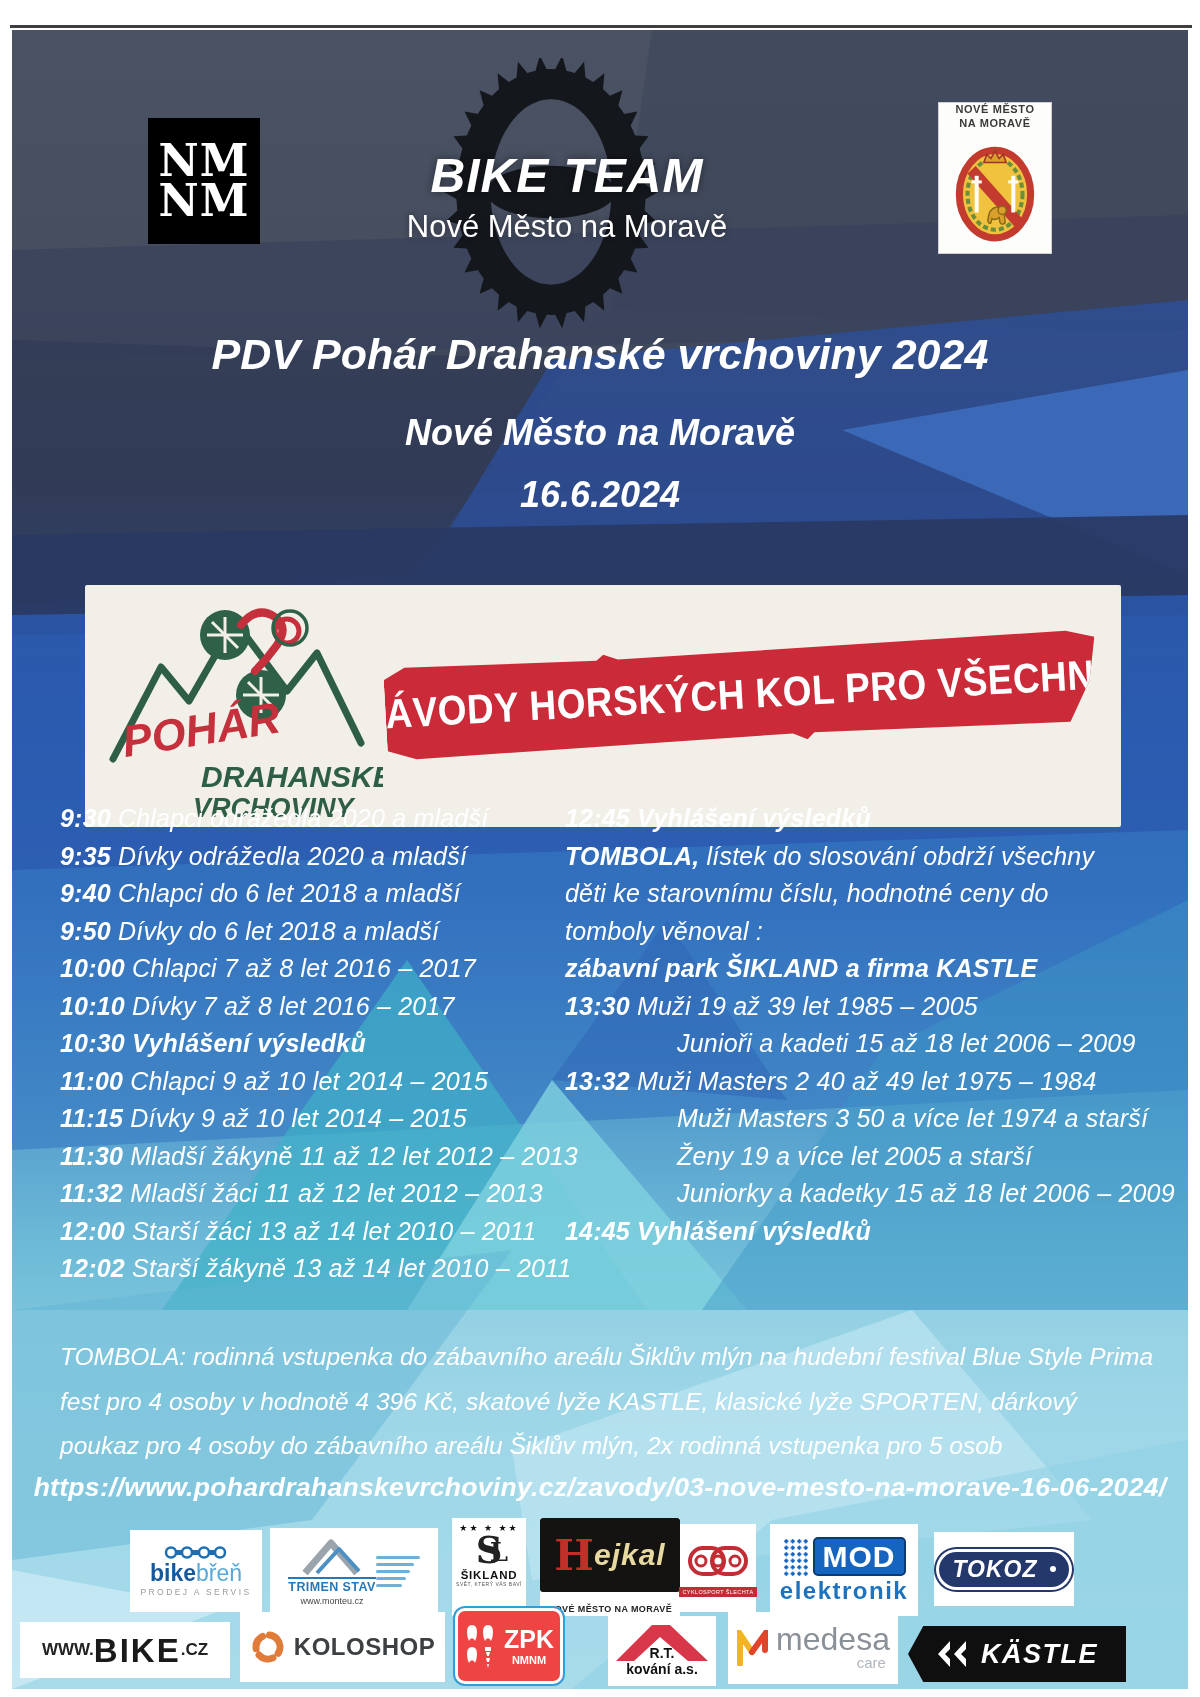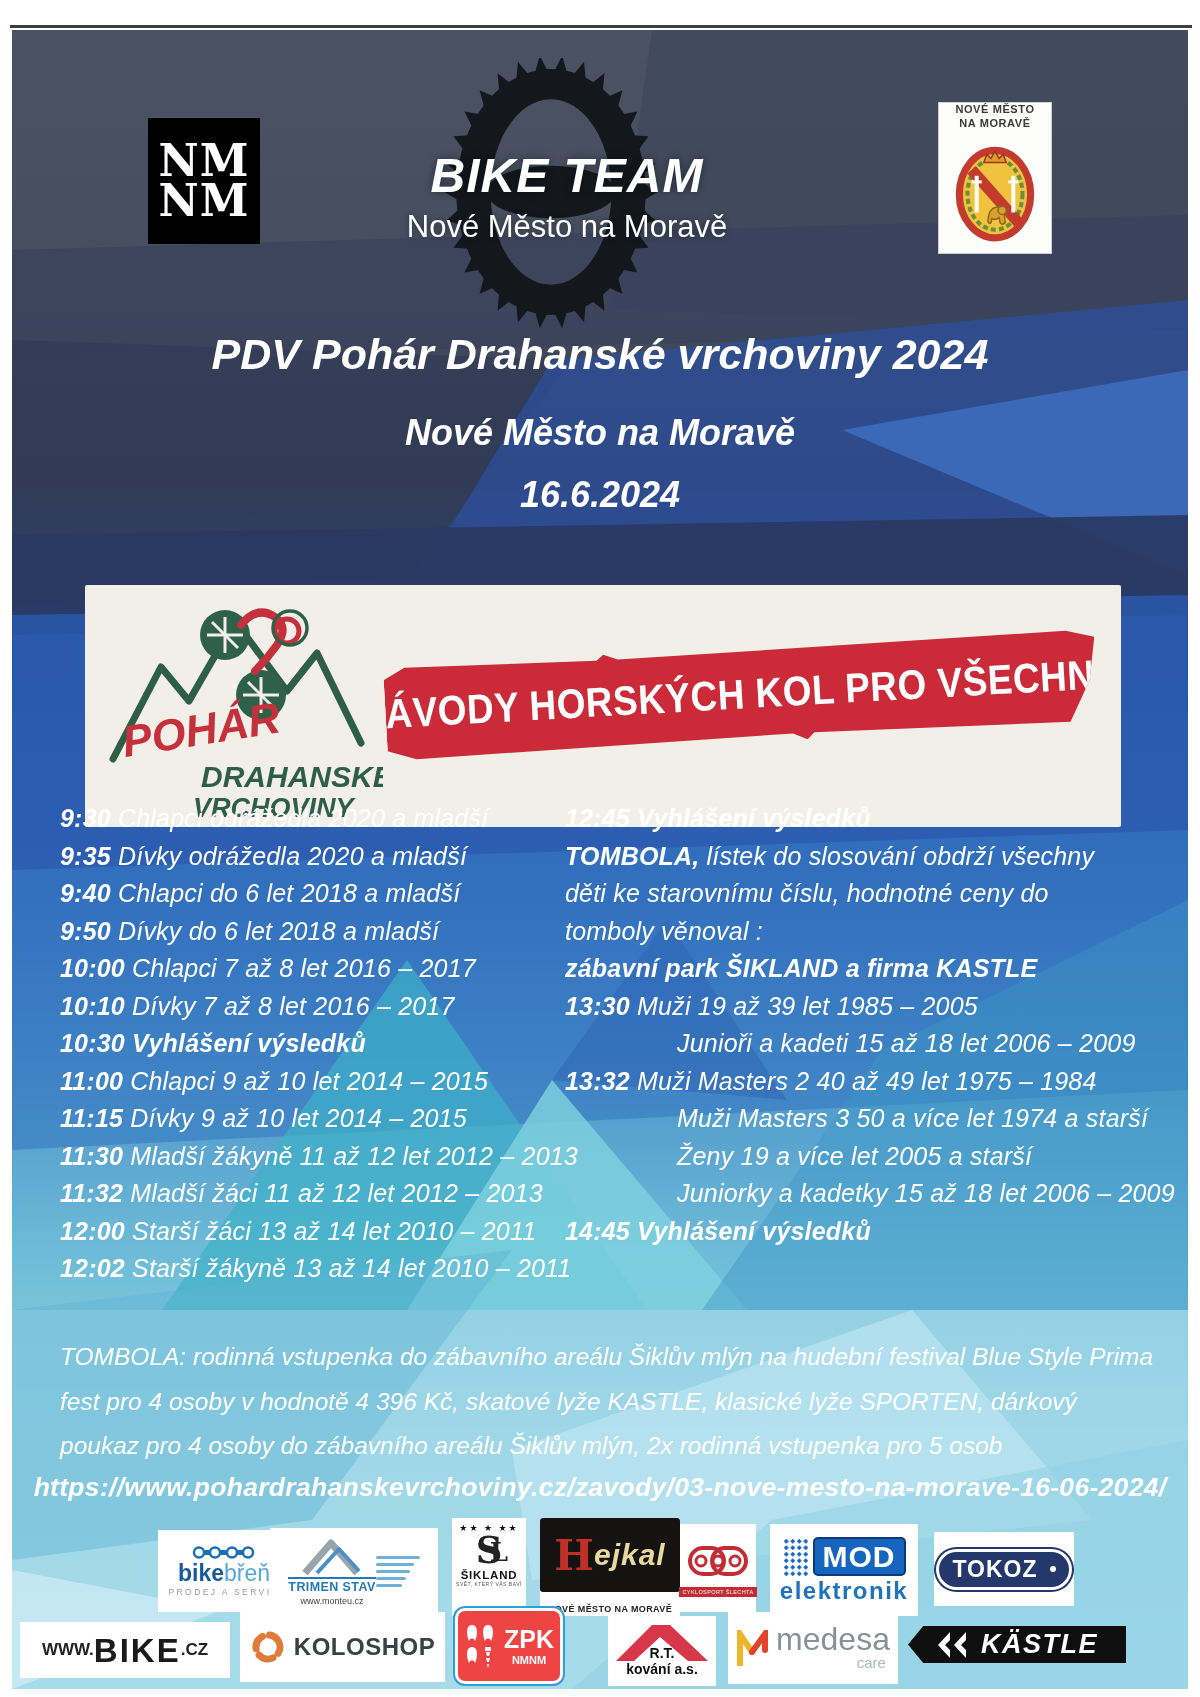--- a/index.html
+++ b/index.html
@@ -49,21 +49,21 @@
   
   .tombola{position:absolute;left:48px;top:1305px;width:1110px;color:#fff;font-style:italic;font-size:24.5px;}
   .tombola .line{line-height:44.5px;white-space:nowrap;}
 
   
   .event-url{position:absolute;left:0;top:1442px;width:100%;text-align:center;color:#fff;
         font-weight:bold;font-style:italic;font-size:26.5px;letter-spacing:.3px;}
 
   
   .card{position:absolute;background:#fff;box-sizing:border-box;}
-  .bikebren{left:118px;top:1500px;width:132px;height:82px;display:flex;flex-direction:column;align-items:center;justify-content:center;gap:2px;margin-left:28px;}
+  .bikebren{left:118px;top:1500px;width:132px;height:82px;display:flex;flex-direction:column;align-items:center;justify-content:center;gap:2px;}
   .bb-name{font-size:23px;line-height:1;}
   .bb-a{font-weight:bold;color:#16589c;}
   .bb-b{color:#56a8d8;}
   .bb-sub{font-size:8.5px;color:#9a9a9a;letter-spacing:2.4px;}
 
   .trimen{left:258px;top:1498px;width:168px;height:86px;display:flex;align-items:center;justify-content:center;}
   .tr-left{display:flex;flex-direction:column;align-items:center;}
   .tr-name{font-size:12.5px;font-weight:bold;color:#2878b8;letter-spacing:.4px;border-top:2px solid #2878b8;padding-top:1px;}
   .tr-url{font-size:9px;color:#444;margin-top:2px;}
   .tr-lines{display:flex;flex-direction:column;gap:4px;}
@@ -88,21 +88,21 @@
 
   .modcard{left:758px;top:1494px;width:148px;height:92px;display:flex;flex-direction:column;align-items:center;justify-content:center;gap:3px;}
   .mod-top{display:flex;align-items:center;gap:4px;}
   .mod-dots{width:26px;height:38px;background-image:radial-gradient(#1565c0 42%,transparent 46%);background-size:6.5px 6.5px;}
   .mod-tile{background:#1565c0;border:2px solid #0d3a73;border-radius:5px;color:#fff;font-weight:bold;
         font-size:30px;letter-spacing:1px;padding:1px 8px;line-height:1.1;}
   .mod-sub{color:#1e73be;font-weight:bold;font-size:24px;letter-spacing:1.5px;line-height:1;}
 
   .tokoz{left:922px;top:1502px;width:140px;height:74px;display:flex;align-items:center;justify-content:center;}
   .tk-pill{background:#24386b;border-radius:21px;box-shadow:inset 0 0 0 3px #fff,0 0 0 2px #24386b;
-        color:#fff;font-weight:bold;font-size:23px;letter-spacing:1px;padding:7px 16px;display:flex;align-items:center;gap:12px;}
+        color:#fff;font-weight:bold;font-size:23px;letter-spacing:1px;padding:7px 16px;display:flex;align-items:center;gap:12px;font-style:italic;}
   .tk-dot{width:6px;height:6px;background:#fff;border-radius:50%;}
 
   .kola{left:8px;top:1592px;width:210px;height:56px;display:flex;align-items:center;justify-content:center;}
   .ko-www{font-size:17px;font-weight:bold;color:#222;}
   .ko-brand{font-size:33px;font-weight:bold;color:#1a1a1a;letter-spacing:2px;line-height:1;}
   .ko-cz{font-size:17px;font-weight:bold;color:#222;}
 
   .koloshop{left:228px;top:1582px;width:205px;height:70px;display:flex;align-items:center;justify-content:center;gap:8px;}
   .ks-name{font-size:24px;font-weight:bold;color:#3c4043;letter-spacing:.5px;}
 
@@ -114,21 +114,21 @@
 
   .rt{left:596px;top:1586px;width:108px;height:70px;display:flex;flex-direction:column;align-items:center;justify-content:center;}
   .rt-name{font-size:14px;font-weight:bold;color:#111;margin-top:-16px;}
   .rt-sub{font-size:14px;font-weight:bold;color:#111;}
 
   .medesa{left:716px;top:1582px;width:170px;height:72px;display:flex;align-items:center;justify-content:center;gap:6px;}
   .md-text{display:flex;flex-direction:column;align-items:flex-end;}
   .md-brand{font-size:32px;color:#8a9097;line-height:.9;}
   .md-sub{font-size:15px;color:#b0b6bc;margin-right:4px;}
 
-  .kastle{left:896px;top:1596px;width:218px;height:37px;background:#0f0f0f;
+  .kastle{left:896px;top:1596px;width:218px;height:56px;background:#0f0f0f;
         clip-path:polygon(0 50%,7% 0,100% 0,100% 100%,7% 100%);
         display:flex;align-items:center;justify-content:center;gap:11px;}
   .kt-name{color:#fff;font-weight:bold;font-style:italic;font-size:27px;letter-spacing:1.5px;transform:scaleY(1.05);}
 </style>
 </head>
 <body>
 
 <div class="page">
   <div class="scan-line"></div>
 

